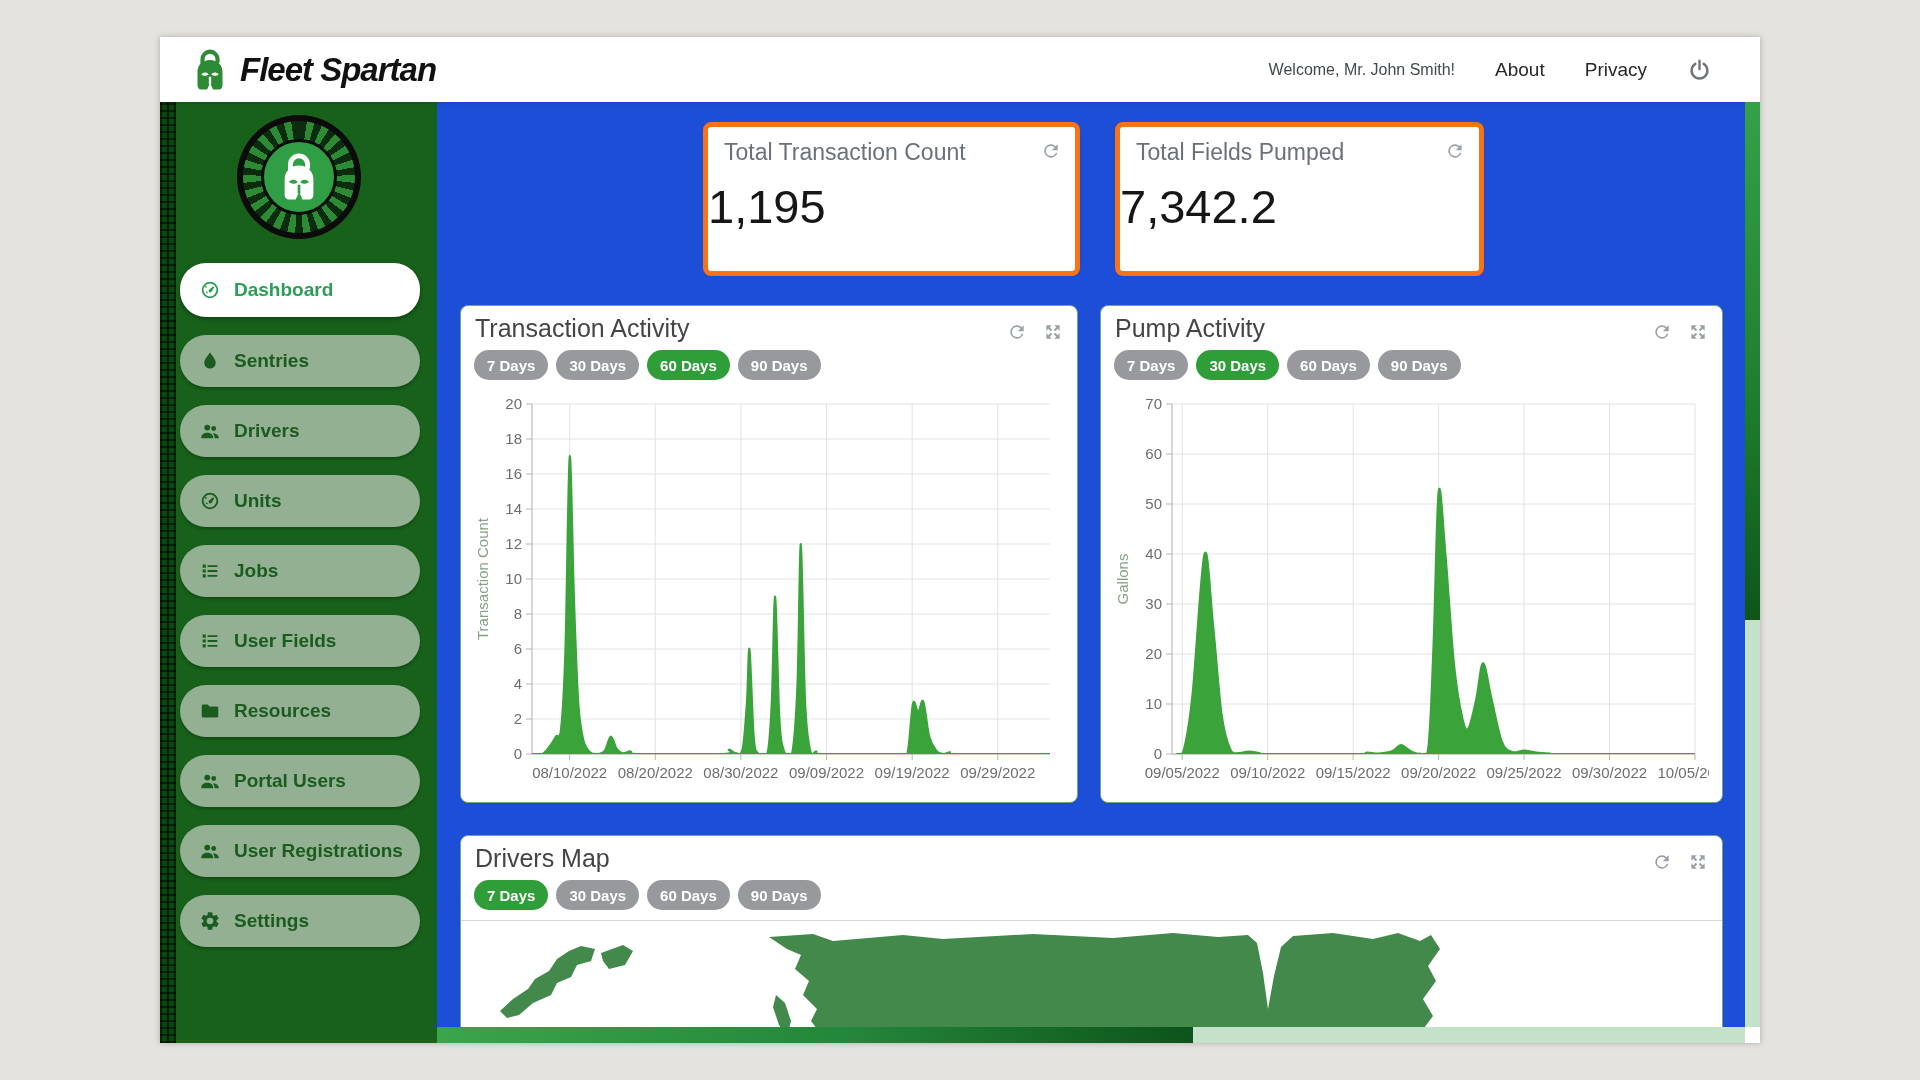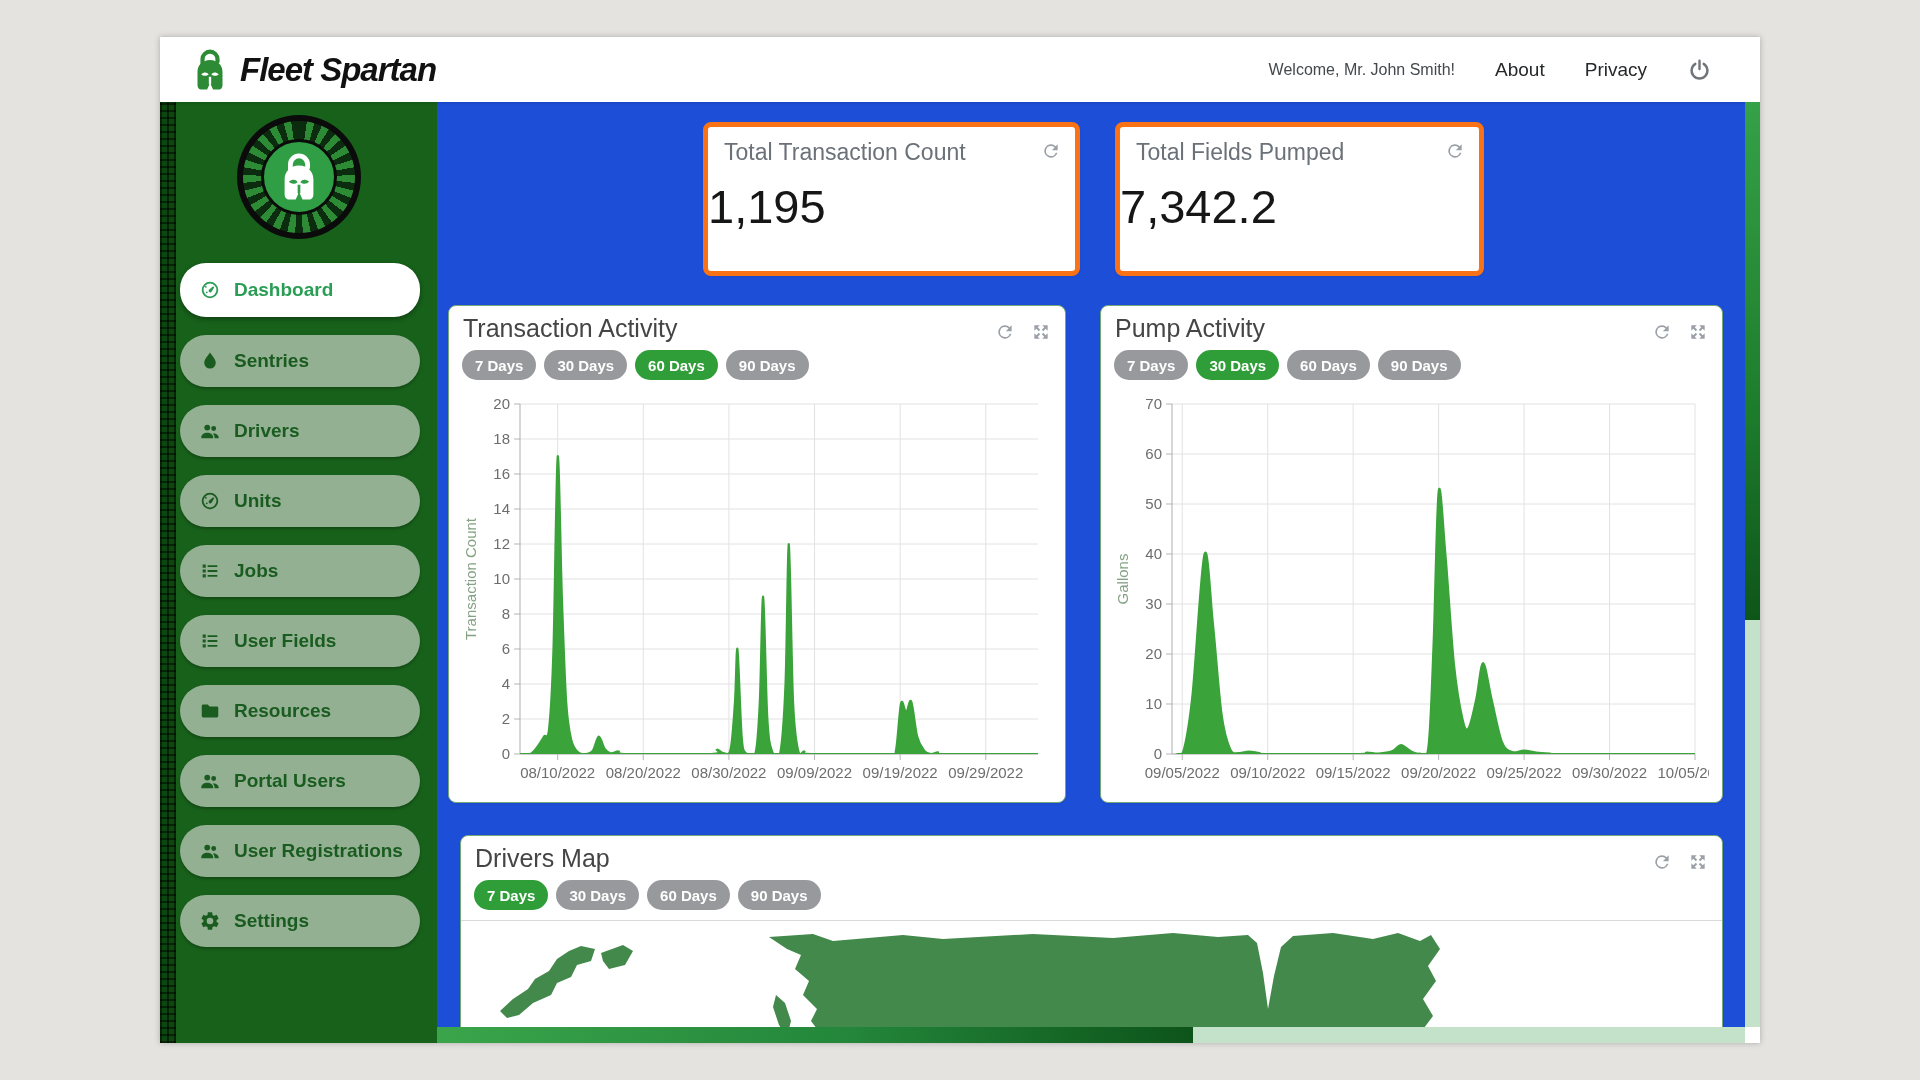--- a/index.html
+++ b/index.html
@@ -37,21 +37,21 @@
   .stat-card { position:absolute; top:85px; height:154px; background:#fff; border:5px solid #f97316; border-radius:8px; box-shadow:0 1px 2px rgba(0,0,0,.08); }
   .stat-card.c0 { left:543px; width:377px; }
   .stat-card.c1 { left:955px; width:369px; }
   .stat-title { position:absolute; left:16px; top:12px; font-size:23px; color:#6b7178; }
   .stat-value { position:absolute; left:0; right:0; top:52px; text-align:left; font-size:47px; color:#161616; }
   .card-refresh { position:absolute; right:14px; top:14px; width:20px; height:20px; cursor:pointer; }
   .card-refresh svg, .panel-icons svg { width:20px; height:20px; display:block; }
 
   
   .panel { position:absolute; background:#fff; border:1px solid #74a877; border-radius:8px; box-shadow:0 1px 2px rgba(0,0,0,.08); }
-  .panel.p0 { left:288px; top:268px; width:618px; height:498px;padding-left:24px; }
+  .panel.p0 { left:300px; top:268px; width:618px; height:498px;padding-left:24px; }
   .panel.p1 { left:940px; top:268px; width:623px; height:498px; }
   .panel.p2 { left:300px; top:798px; width:1263px; height:400px; }
   .panel-title { position:absolute; left:14px; top:8px; font-size:25px; color:#454545; }
   .panel-icons { position:absolute; right:14px; top:16px; display:flex; gap:16px; }
   .panel-icons span { cursor:pointer; }
   .pill-row { position:absolute; left:13px; top:44px; display:flex; gap:8px; }
   .pill { height:30px; border-radius:15px; background:#97999c; color:#fff; font-size:15px; font-weight:700; display:flex; align-items:center; padding:0 13px; cursor:pointer; }
   .pill.active { background:#2f9e38; }
   .chart-svg { position:absolute; left:13px; top:86px; }
   .tick { font-size:15px; fill:#6d6d6d; font-family:"Liberation Sans",sans-serif; }

